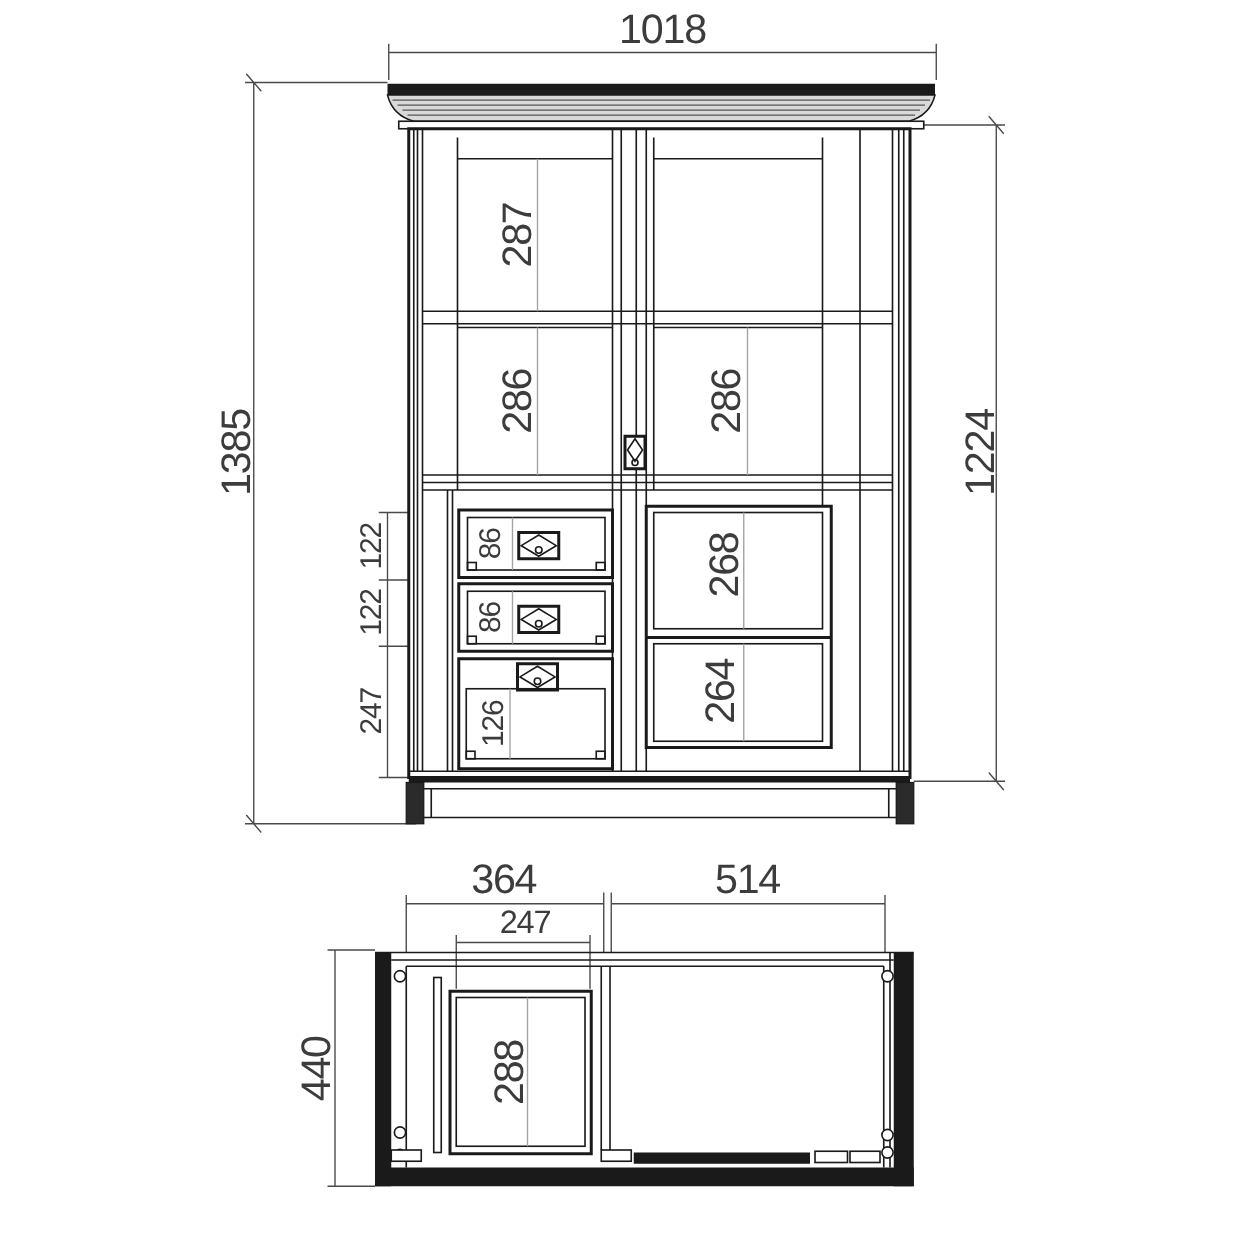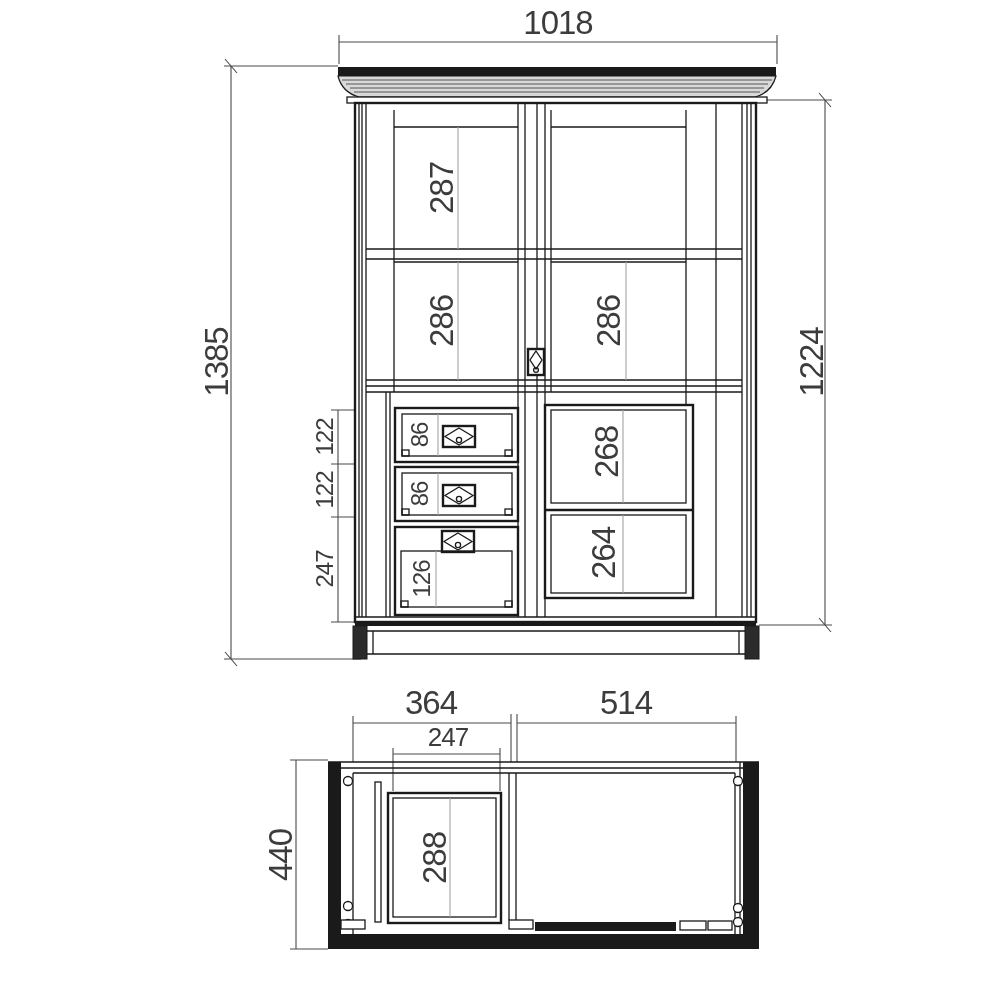--- a/index.html
+++ b/index.html
@@ -1,20 +1,20 @@
 <!DOCTYPE html>
 <html style="--line: #1a1a1a; --dim: #4a4a4a; --aux: #a3a3a3; --text: #3c3c3c; --paper: #ffffff;"><head>
 <meta charset="utf-8">
 <style>
   :root{
     --line:#1a1a1a; --dim:#4a4a4a; --aux:#a3a3a3; --text:#3c3c3c; --paper:#ffffff;
   }
   html,body{margin:0;padding:0;background:var(--paper);}
   .stage{width:848px;height:1000px;position:relative;background:var(--paper);
-         font-family:"Liberation Sans", sans-serif;margin-left:28px;}
+         font-family:"Liberation Sans", sans-serif;}
   svg{display:block}
   .ln{stroke:var(--line);fill:none;stroke-width:1.3px;}
   .ln2{stroke:var(--line);fill:none;stroke-width:2.4px;}
   .ln5{stroke:var(--line);fill:none;stroke-width:5px;}
   .dm{stroke:var(--dim);fill:none;stroke-width:1.1px;}
   .aux{stroke:var(--aux);fill:none;stroke-width:1.1px;}
   .mold{stroke:#555;fill:none;stroke-width:1px;}
   .blk{fill:var(--line);stroke:none;}
   .wfill{fill:#ffffff;}
   .foot{fill:#2b2b2b;stroke:var(--line);stroke-width:1px;}

